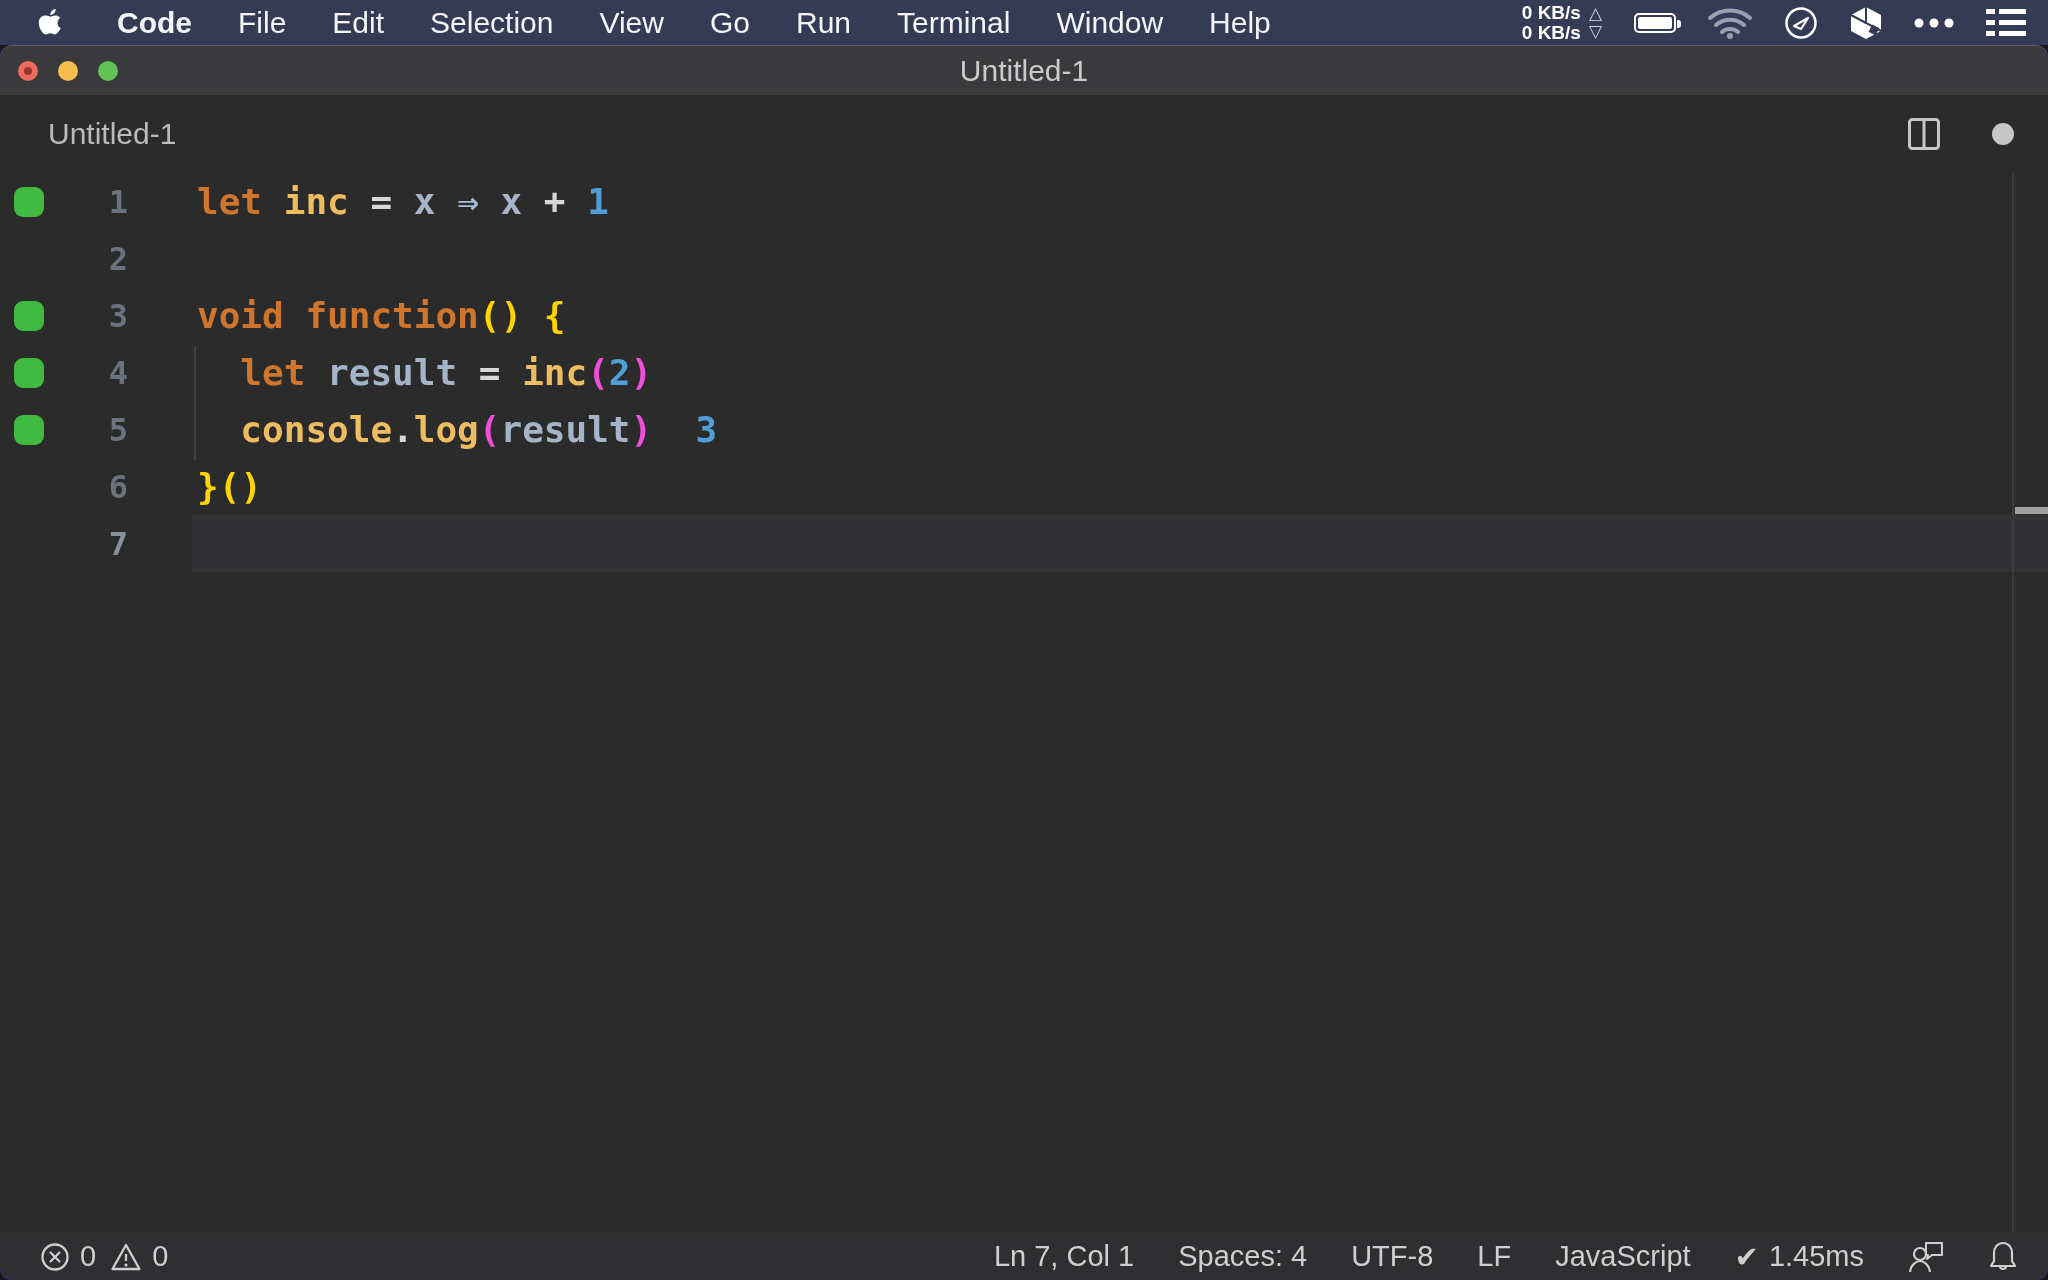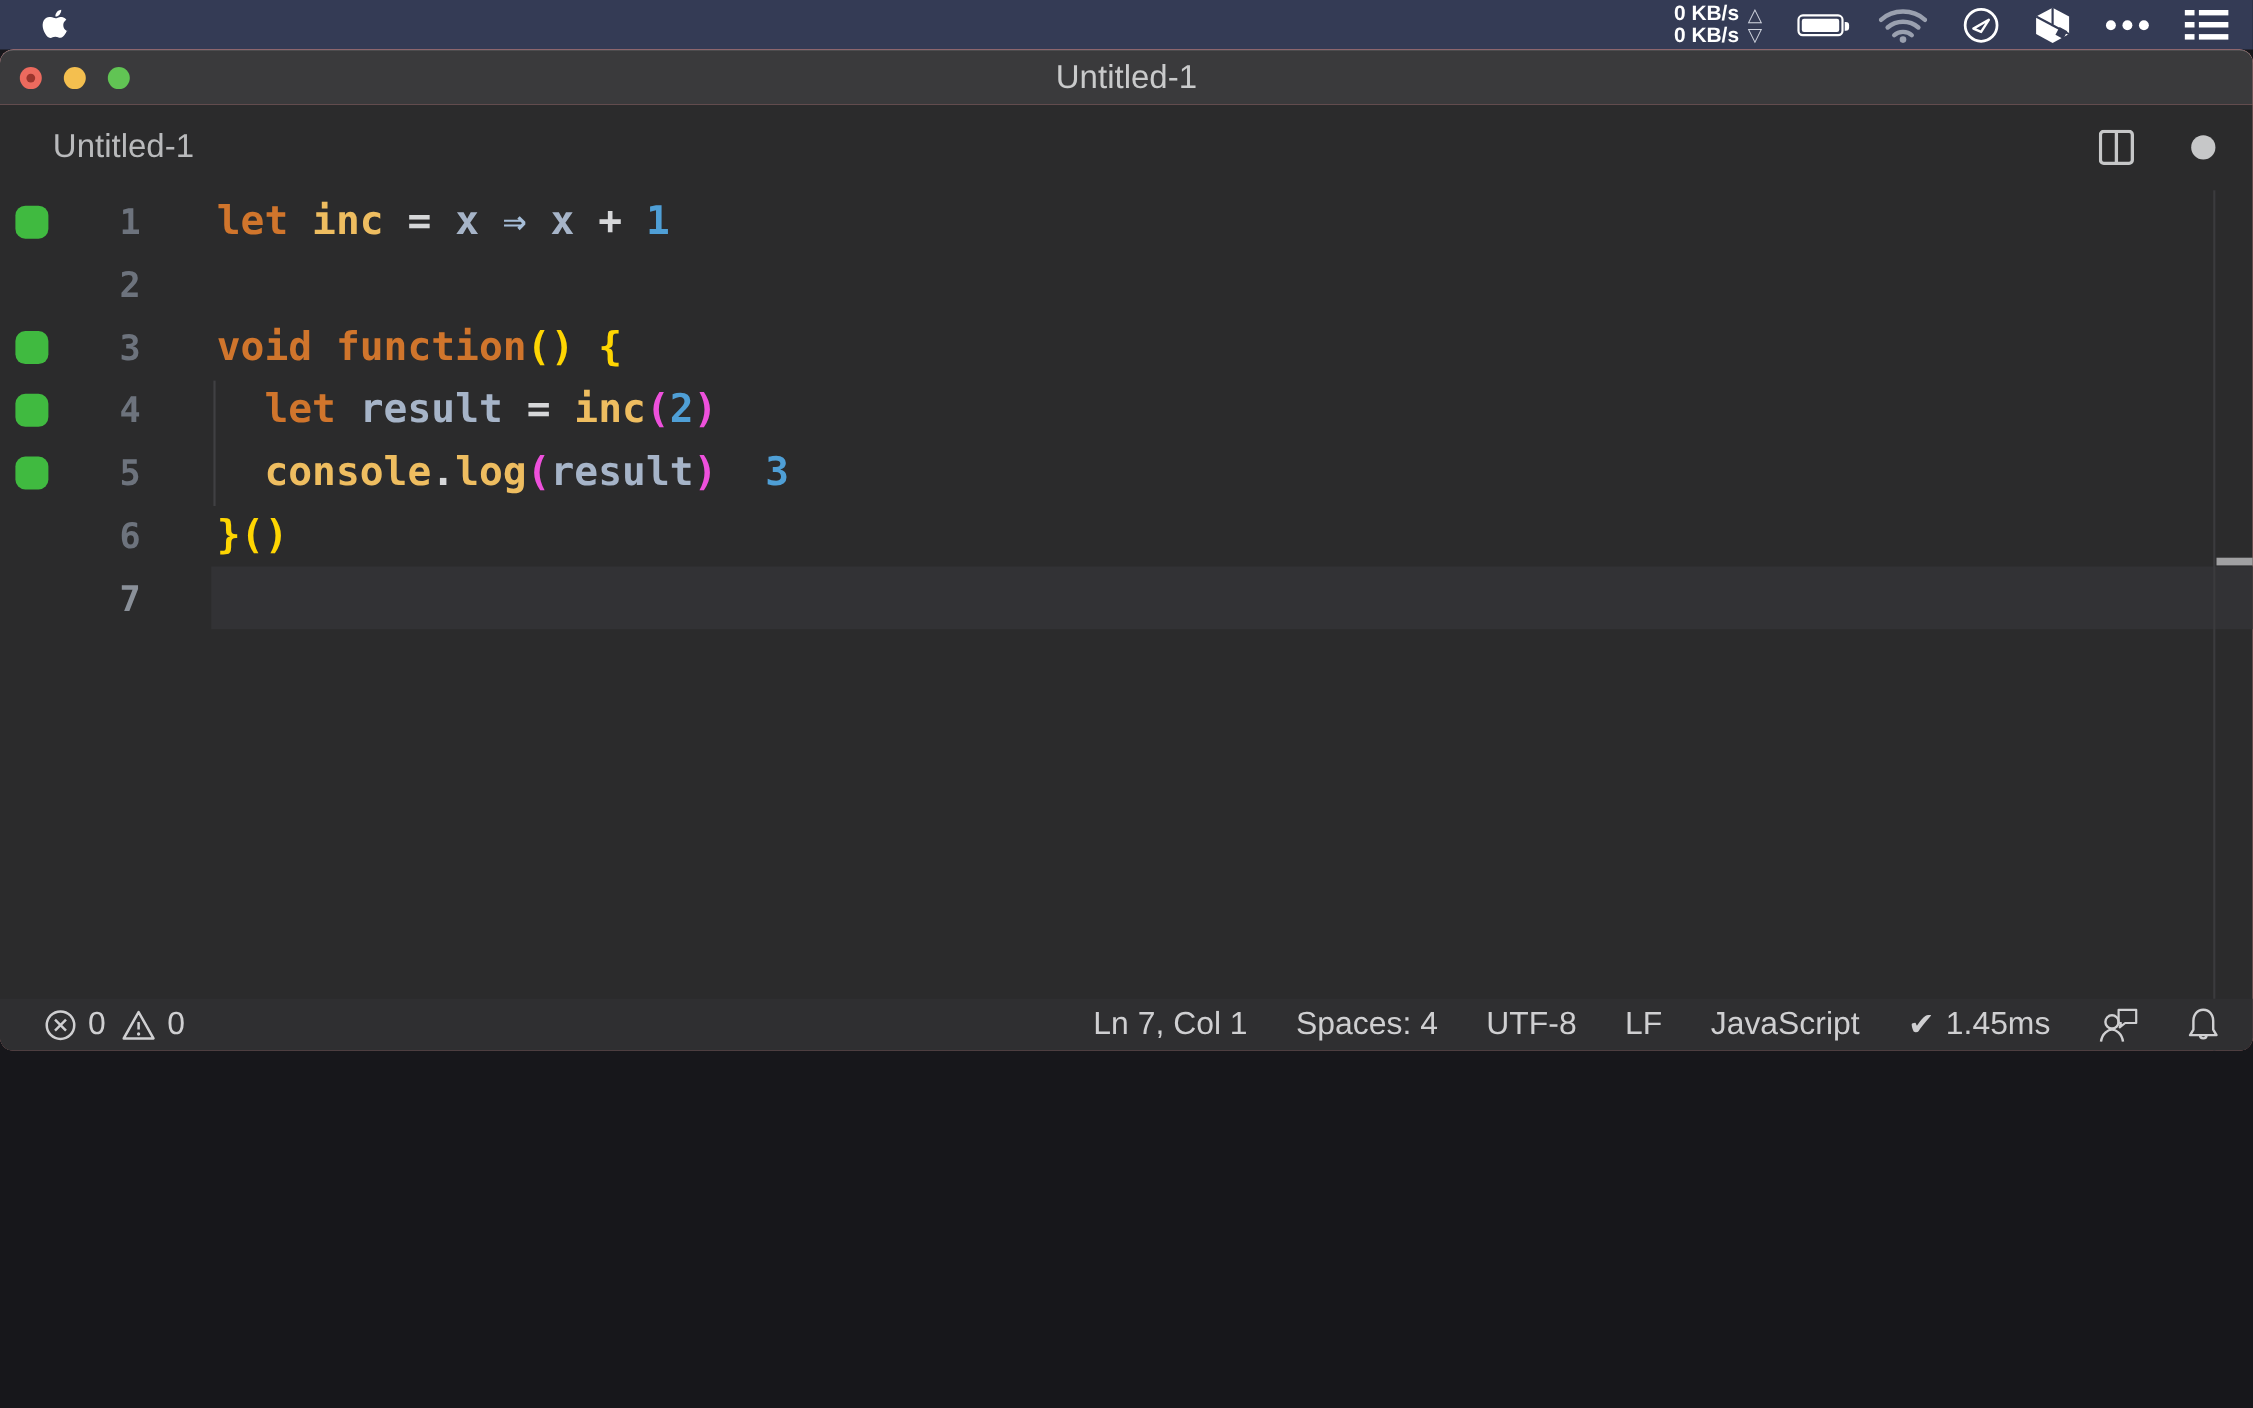--- a/index.html
+++ b/index.html
@@ -18,22 +18,22 @@
   .net-col { display:flex; flex-direction:column; align-items:flex-end; line-height:20px;
              font-size:19px; font-weight:bold; color:#fff;margin-left:20px; }
   .net-arrows { display:flex; flex-direction:column; line-height:18px; font-size:17px; color:#cfd3de; }
   .battery { width:42px; height:20px; border:2.5px solid #fff; border-radius:5px; position:relative; }
   .battery::before { content:""; position:absolute; left:2px; top:2px; right:2px; bottom:2px;
                      background:#fff; border-radius:2px; }
   .battery::after { content:""; position:absolute; right:-7px; top:5px; width:4px; height:8px;
                     background:#fff; border-radius:0 3px 3px 0; }
 
   
-  .window { position:absolute; left:0; top:45px; width:2048px; height:910px;
-            background:#fca5a5; border-radius:12px 12px 12px 12px; overflow:hidden; }
+  .window { position:absolute; left:0; top:45px; width:2048px; height:1235px;
+            background:#6d28d9; border-radius:12px 12px 12px 12px; overflow:hidden; }
   .titlebar { position:relative; height:50px; background:#3a3a3c;
               border-top:1px solid #5f5f61; border-radius:12px 12px 0 0;
               display:flex; align-items:center; justify-content:center; }
   .title-text { font-size:30px; color:#c9cacb; }
   .traffic { position:absolute; left:0; top:0; height:50px; display:flex; align-items:center;
              gap:20px; padding-left:18px; }
   .light { width:20px; height:20px; border-radius:50%; position:relative; }
   .light.red { background:#ec6a5e; }
   .light.red::after { content:""; position:absolute; left:6px; top:6px; width:8px; height:8px;
                       border-radius:50%; background:rgba(90,10,5,.55); }
@@ -76,20 +76,32 @@
 </style>
 </head>
 <body>
 
 <div class="menubar">
   <span class="apple">
     <svg width="24" height="29" viewBox="0 0 814 1000">
         <path fill="#ffffff" d="M788 669c-21 48-31 69-58 111-38 58-92 131-158 131-59 1-74-38-154-38-80 0-97 37-156 39-66 2-117-66-155-124C3 625-8 434 76 332c59-72 153-72 196-72 66 0 122 40 155 40 32 0 102-49 172-42 29 1 112 12 165 88-4 3-98 58-97 172 1 136 119 182 121 183zM554 176c31-38 54-91 48-144-46 3-102 31-134 70-29 33-55 87-48 138 52 4 103-26 134-64z"></path>
       </svg>
   </span>
+  <div class="menu-items">
+      <span class="menu-item bold">Code</span>
+      <span class="menu-item">File</span>
+      <span class="menu-item">Edit</span>
+      <span class="menu-item">Selection</span>
+      <span class="menu-item">View</span>
+      <span class="menu-item">Go</span>
+      <span class="menu-item">Run</span>
+      <span class="menu-item">Terminal</span>
+      <span class="menu-item">Window</span>
+      <span class="menu-item">Help</span>
+    </div>
 
   <div class="menu-status">
     <div class="net">
       <div class="net-col">
         <span>0 KB/s</span>
         <span>0 KB/s</span>
       </div>
       <div class="net-arrows">
         <span>△</span>
         <span>▽</span>

